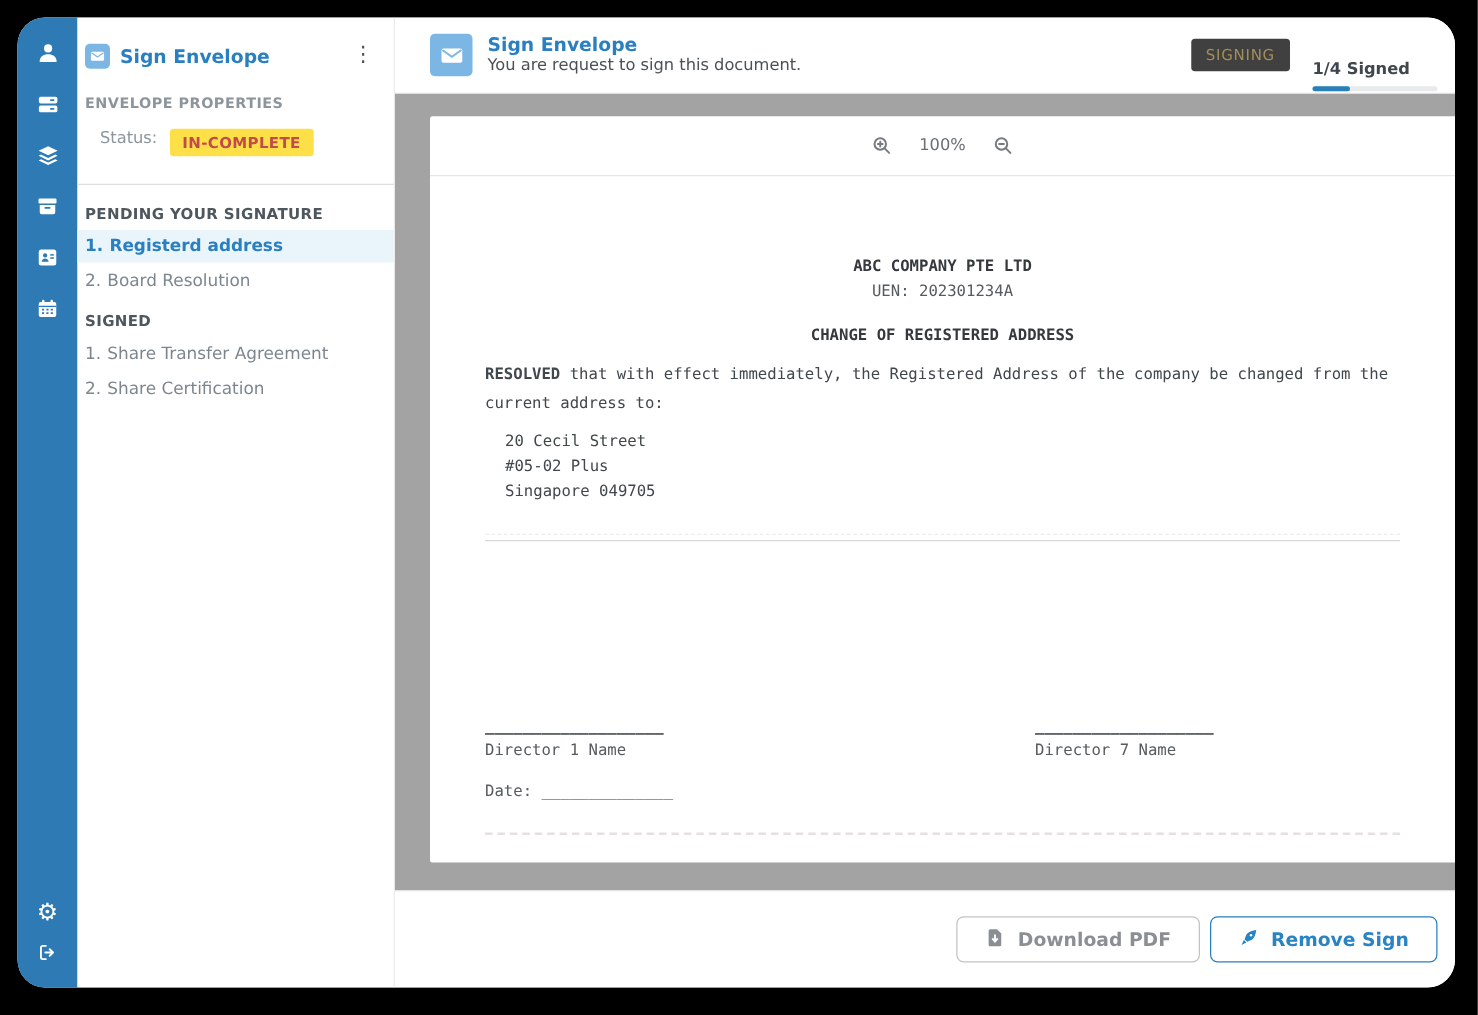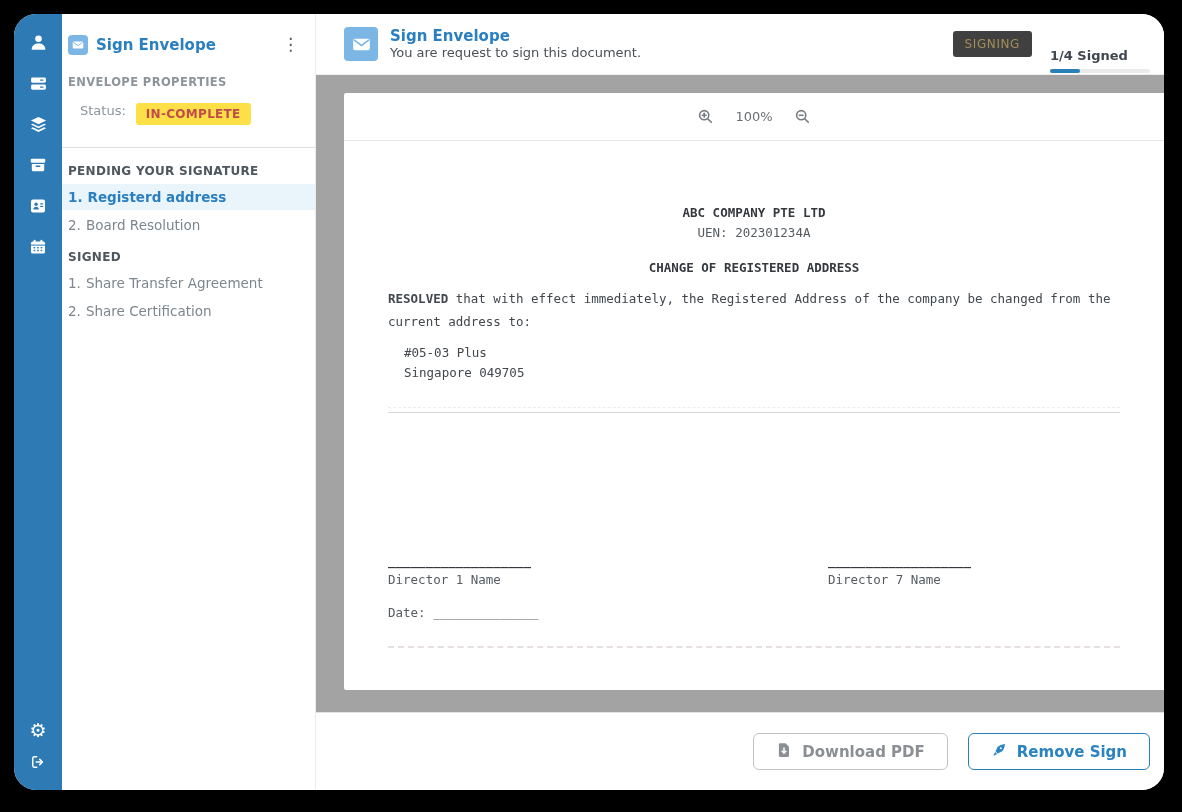--- a/index.html
+++ b/index.html
@@ -76,21 +76,21 @@
   .doc-address { margin-top:10px; line-height:20px; padding-left:16px; }
   .doc-rule { margin-top:24px; height:6px; border-top:1px dashed #efecec; border-bottom:1px solid #d5d7d9; }
   .sig-row { margin-top:140px; display:flex; }
   .sig-col-left { width:440px; }
   .sig-name { line-height:23px; color:#555b60; }
   .doc-date { margin-top:14px; color:#555b60; }
   .doc-dashed { margin-top:26px; border-top:2px dashed #e7e0e0; }
 
   
   .footer { height:78px; background:#fff; border-top:1px solid #e3e3e3; display:flex;
-    align-items:center; justify-content:flex-end; gap:20px; padding:0 14px; flex-shrink:0; }
+    align-items:center; justify-content:flex-end; gap:8px; padding:0 14px; flex-shrink:0; }
   .btn { height:37px; display:flex; align-items:center; gap:10px; padding:0 22px;
     border-radius:6px; background:#fff; font-size:15px; font-weight:bold; cursor:pointer;
     font-family:"DejaVu Sans","Liberation Sans",sans-serif; }
   .btn-download { border:1px solid #c3c3c3; color:#8b8f94; }
   .btn-remove { border:1.5px solid #2980b9; color:#2a84c2; }
 </style>
 </head>
 <body>
 
 <div class="window">
@@ -251,21 +251,22 @@
               </svg>
           </span>
         </div>
 
         <div class="doc-page">
           <div class="doc-center bold doc-company">ABC COMPANY PTE LTD</div>
           <div class="doc-center doc-uen">UEN: 202301234A</div>
           <div class="doc-center bold doc-doctitle">CHANGE OF REGISTERED ADDRESS</div>
           <p class="doc-par"><b>RESOLVED</b><span> that with effect immediately, the Registered Address of the company be changed from the</span><br><span>current address to:</span></p>
           <div class="doc-address">
-            <div>#05-03 Plus</div>
+            <div>20 Cecil Street</div>
+            <div>#05-02 Plus</div>
             <div>Singapore 049705</div>
           </div>
           <div class="doc-rule"></div>
           <div class="sig-row">
             <div class="sig-col-left">
               <div class="bold">___________________</div>
               <div class="sig-name">Director 1 Name</div>
             </div>
             <div>
               <div class="bold">___________________</div>

